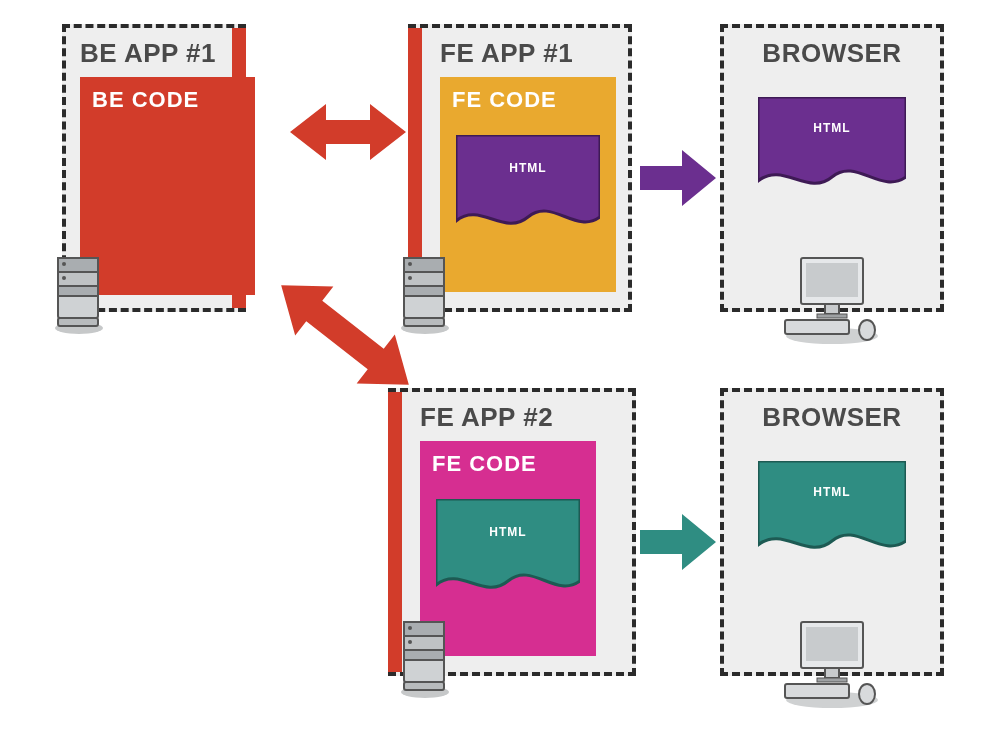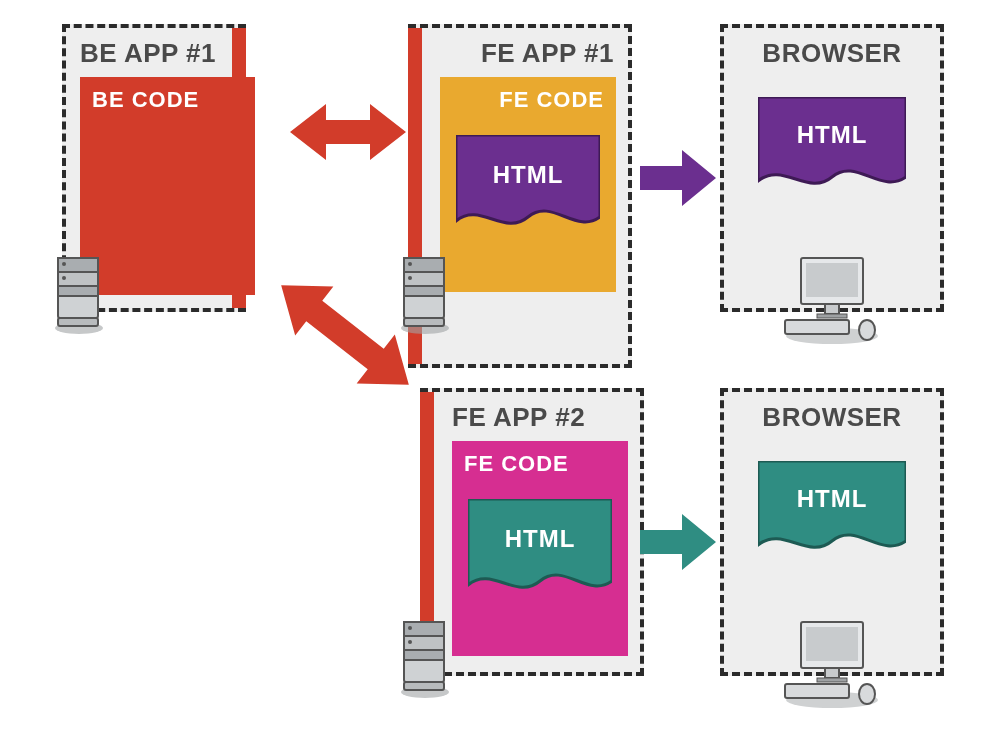--- a/index.html
+++ b/index.html
@@ -51,21 +51,21 @@
   
   .html-flag {
     position: relative;
     overflow: hidden;
   }
   .html-flag svg { display: block; }
   .html-text {
     position: absolute;
     left: 50%;
     transform: translateX(-50%);
-    font-size: 24px;
+    font-size: 12px;
     font-weight: 700;
     color: #fff;
     letter-spacing: 1px;
     white-space: nowrap;
   }
   
   .server-icon {
     position: absolute;
     width: 70px;
     height: 88px;
@@ -98,21 +98,21 @@
       <rect x="14" y="6" width="40" height="14" fill="#a9adb0" stroke="#555" stroke-width="2"></rect>
       <rect x="14" y="20" width="40" height="14" fill="#bfc2c4" stroke="#555" stroke-width="2"></rect>
       <rect x="14" y="34" width="40" height="10" fill="#a9adb0" stroke="#555" stroke-width="2"></rect>
       <circle cx="20" cy="12" r="2" fill="#555"></circle>
       <circle cx="20" cy="26" r="2" fill="#555"></circle>
       <ellipse cx="35" cy="76" rx="24" ry="6" fill="#a0a3a5" opacity="0.6"></ellipse>
       <rect x="14" y="66" width="40" height="8" rx="2" fill="#b8bbbd" stroke="#555" stroke-width="2"></rect>
     </svg>
   </div>
 
-  <div class="box" style="left:388px; top:4px; width:224px; height:344px;text-align:right;">
+  <div class="box" style="left:388px; top:4px; width:224px; height:288px;">
     <div class="stripe" style="right:auto; left:-4px;"></div>
     <div class="box-title" style="margin-left:14px;">FE APP #1</div>
     <div class="code-block" style="background:#e9a92f; width:176px; height:215px; margin-left:14px; position:relative;">
       <div class="code-label">FE CODE</div>
       <div class="html-flag" style="position:absolute; left:16px; top:58px; width:144px; height:110px;">
         <svg width="144" height="110" viewBox="0 0 144 110">
           <path d="M0 0 H144 V82 C120 100, 96 62, 72 82 C48 102, 24 66, 0 86 Z" fill="#6b2f8f" stroke="#3e1a55" stroke-width="3"></path>
         </svg>
         <span class="html-text" style="top:26px;">HTML</span>
       </div>
@@ -124,21 +124,21 @@
       <rect x="14" y="6" width="40" height="14" fill="#a9adb0" stroke="#555" stroke-width="2"></rect>
       <rect x="14" y="20" width="40" height="14" fill="#bfc2c4" stroke="#555" stroke-width="2"></rect>
       <rect x="14" y="34" width="40" height="10" fill="#a9adb0" stroke="#555" stroke-width="2"></rect>
       <circle cx="20" cy="12" r="2" fill="#555"></circle>
       <circle cx="20" cy="26" r="2" fill="#555"></circle>
       <ellipse cx="35" cy="76" rx="24" ry="6" fill="#a0a3a5" opacity="0.6"></ellipse>
       <rect x="14" y="66" width="40" height="8" rx="2" fill="#b8bbbd" stroke="#555" stroke-width="2"></rect>
     </svg>
   </div>
 
-  <div class="box" style="left:400px; top:368px; width:224px; height:288px;">
+  <div class="box" style="left:368px; top:368px; width:248px; height:288px;">
     <div class="stripe" style="right:auto; left:-4px;"></div>
     <div class="box-title" style="margin-left:14px;">FE APP #2</div>
     <div class="code-block" style="background:#d62e91; width:176px; height:215px; margin-left:14px; position:relative;">
       <div class="code-label">FE CODE</div>
       <div class="html-flag" style="position:absolute; left:16px; top:58px; width:144px; height:110px;">
         <svg width="144" height="110" viewBox="0 0 144 110">
           <path d="M0 0 H144 V82 C120 100, 96 62, 72 82 C48 102, 24 66, 0 86 Z" fill="#2f8d82" stroke="#1d5a53" stroke-width="3"></path>
         </svg>
         <span class="html-text" style="top:26px;">HTML</span>
       </div>

